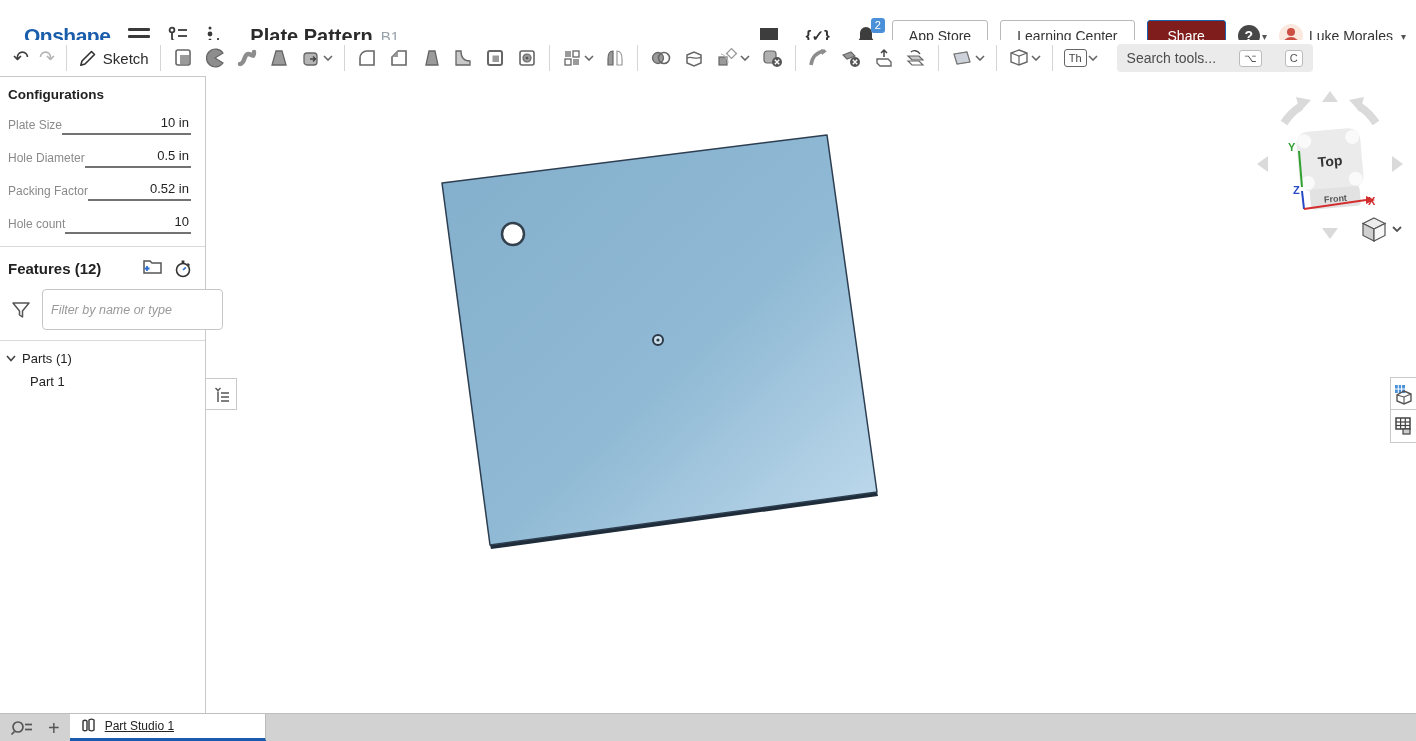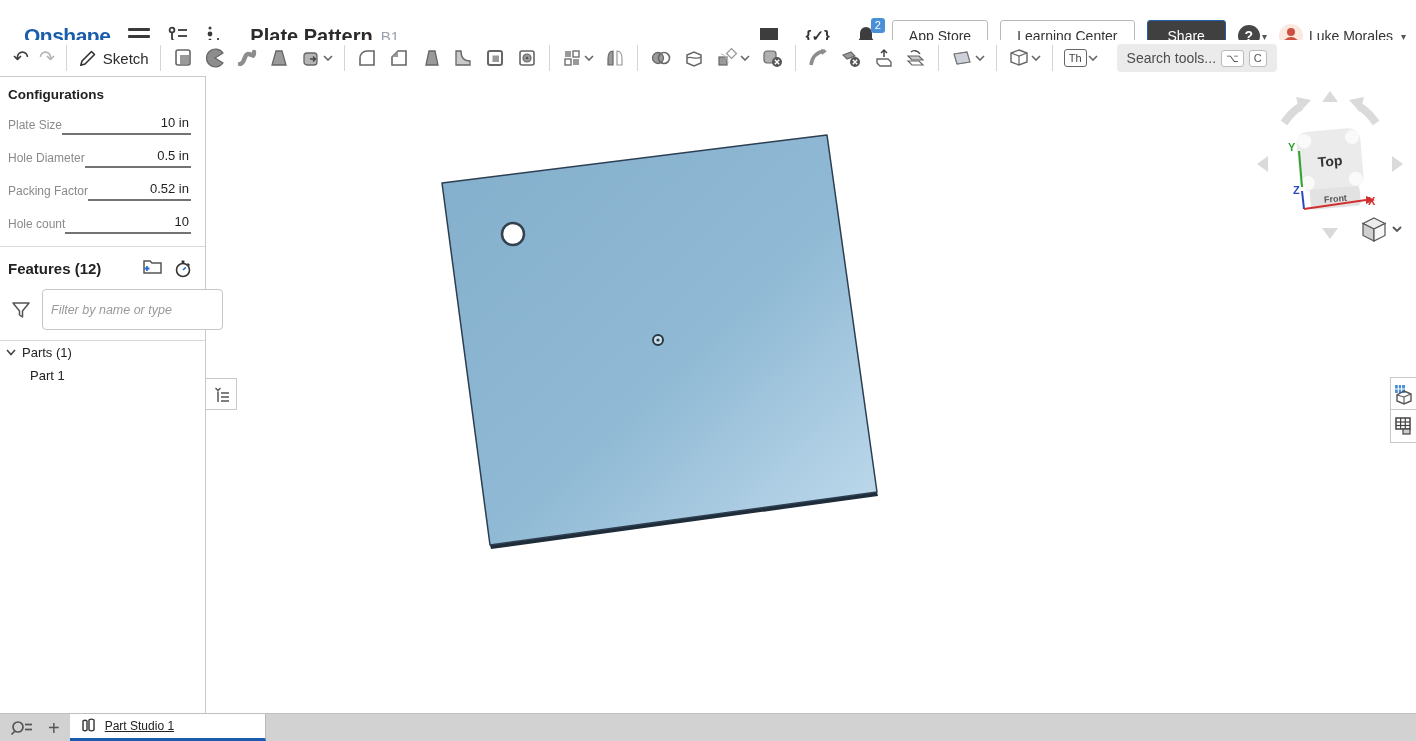--- a/index.html
+++ b/index.html
@@ -12,21 +12,21 @@
     display:flex; align-items:center; padding:0 10px 0 24px; z-index:6; }
   .logo { font-size:21px; font-weight:bold; color:#1a5dab; letter-spacing:-0.5px; margin-right:18px; }
   .hamburger { width:22px; height:16px; display:flex; flex-direction:column; justify-content:space-between; margin-right:16px; cursor:pointer; }
   .hamburger span { display:block; height:3px; background:#3a3a3a; border-radius:1px; }
   .tb-top-icon { margin-right:14px; cursor:pointer; display:flex; align-items:center; }
   .doc-title { font-size:20px; font-weight:bold; color:#2b2b2b; margin-left:14px; }
   .doc-version { font-size:15px; color:#9aa3ab; margin-left:8px; }
   .topbar-right { margin-left:auto; display:flex; align-items:center; gap:12px; }
   .btn-outline { background:#fff; border:1px solid #b9b9b9; border-radius:3px; height:33px;
     padding:0 16px; font-size:14px; color:#333; display:flex; align-items:center; cursor:pointer; }
-  .btn-share { background:#404040; border:1px solid #1d61ac; border-radius:3px; height:33px;
+  .btn-share { background:#7f1d1d; border:1px solid #1d61ac; border-radius:3px; height:33px;
     padding:0 20px; font-size:14px; color:#fff; display:flex; align-items:center; cursor:pointer; }
   .bell-wrap { position:relative; margin-right:4px; cursor:pointer; }
   .badge { position:absolute; top:-7px; right:-9px; background:#4a90d9; color:#fff; font-size:11px;
     border-radius:3px; padding:1px 4px; line-height:13px; }
   .help-circle { width:22px; height:22px; border-radius:50%; background:#474747; color:#fff;
     font-size:14px; font-weight:bold; display:flex; align-items:center; justify-content:center; cursor:pointer; }
   .caret { font-size:10px; color:#555; margin-left:2px; }
   .avatar { width:24px; height:24px; border-radius:50%; background:#fbe9e0; position:relative; overflow:hidden; }
   .avatar .head { position:absolute; top:4px; left:8px; width:8px; height:8px; border-radius:50%; background:#cd4f44; }
   .avatar .body { position:absolute; top:13px; left:4px; width:16px; height:10px; border-radius:8px 8px 0 0; background:#cd4f44; }
@@ -35,21 +35,21 @@
   
   .toolbar { position:absolute; top:40px; left:0; right:0; height:36px; background:#fff;
     display:flex; align-items:center; padding:0 8px; z-index:6; }
   .tb-btn { display:flex; align-items:center; padding:3px 5px; border-radius:3px; cursor:pointer; }
   .tb-sep { width:1px; height:26px; background:#d5d5d5; margin:0 6px; }
   .chev { margin-left:1px; cursor:pointer; display:flex; align-items:center; }
   .sketch-label { font-size:15px; color:#2b2b2b; margin-left:5px; }
   .undo-glyph { font-size:19px; color:#3e3e3e; line-height:20px; }
   .redo-glyph { font-size:19px; color:#b5b5b5; line-height:20px; }
   .search-pill { margin-left:14px; background:#ebebeb; border-radius:4px; height:28px;
-    display:flex; align-items:center; padding:0 10px; gap:5px; cursor:pointer; }
+    display:flex; align-items:center; padding:0 10px; gap:23px; cursor:pointer; }
   .search-pill .txt { font-size:14px; color:#4c4c4c; }
   .key { background:#fff; border:1px solid #bbb; border-radius:3px; font-size:11px; color:#555;
     padding:0 4px; line-height:15px; }
 
   
   .leftpanel { position:absolute; top:76px; left:0; width:206px; bottom:28px; background:#fff;
     border-top:1px solid #c9c9c9; border-right:1px solid #c9c9c9; z-index:5; }
   .cfg-title { font-size:13.5px; font-weight:bold; color:#222; padding:10px 8px 8px 8px; }
   .cfg-row { display:flex; align-items:flex-end; padding:5px 14px 4px 8px; margin-bottom:4px; }
   .cfg-label { font-size:12px; color:#8a8a8a; padding-bottom:3px; white-space:nowrap; }
@@ -57,21 +57,21 @@
     border-bottom:2px solid #737373; padding:0 2px 3px 8px; cursor:text; }
   .panel-div { border-top:1px solid #d9d9d9; margin-top:8px; }
   .feat-head { display:flex; align-items:center; padding:10px 12px 6px 8px; }
   .feat-title { font-size:15px; font-weight:bold; color:#222; flex:1; }
   .feat-head-icons { display:flex; gap:10px; }
   .filter-row { display:flex; align-items:center; padding:4px 14px 10px 10px; gap:10px; }
   .filter-input { flex:1; height:41px; border:1px solid #c6c6c6; border-radius:4px;
     font-family:"Liberation Sans", sans-serif; font-size:12.5px; font-style:italic;
     color:#444; padding:0 8px; outline:none; }
   .filter-input::placeholder { color:#9a9a9a; font-style:italic; }
-  .tree { border-top:1px solid #d9d9d9; }
+  .tree { padding-top:6px; border-top:1px solid #d9d9d9; }
   .tree-group { display:flex; align-items:center; gap:6px; padding:4px 4px 4px 6px; font-size:13px; color:#222; cursor:pointer; }
   .tree-item { padding:4px 0 4px 30px; font-size:13px; color:#222; cursor:pointer; }
 
   
   .collapse-btn { position:absolute; left:206px; top:378px; width:31px; height:32px; background:#fff;
     border:1px solid #c9c9c9; border-left:none; display:flex; align-items:center; justify-content:center;
     z-index:5; cursor:pointer; }
 
   
   .right-btns { position:absolute; right:0; top:377px; z-index:5; }

